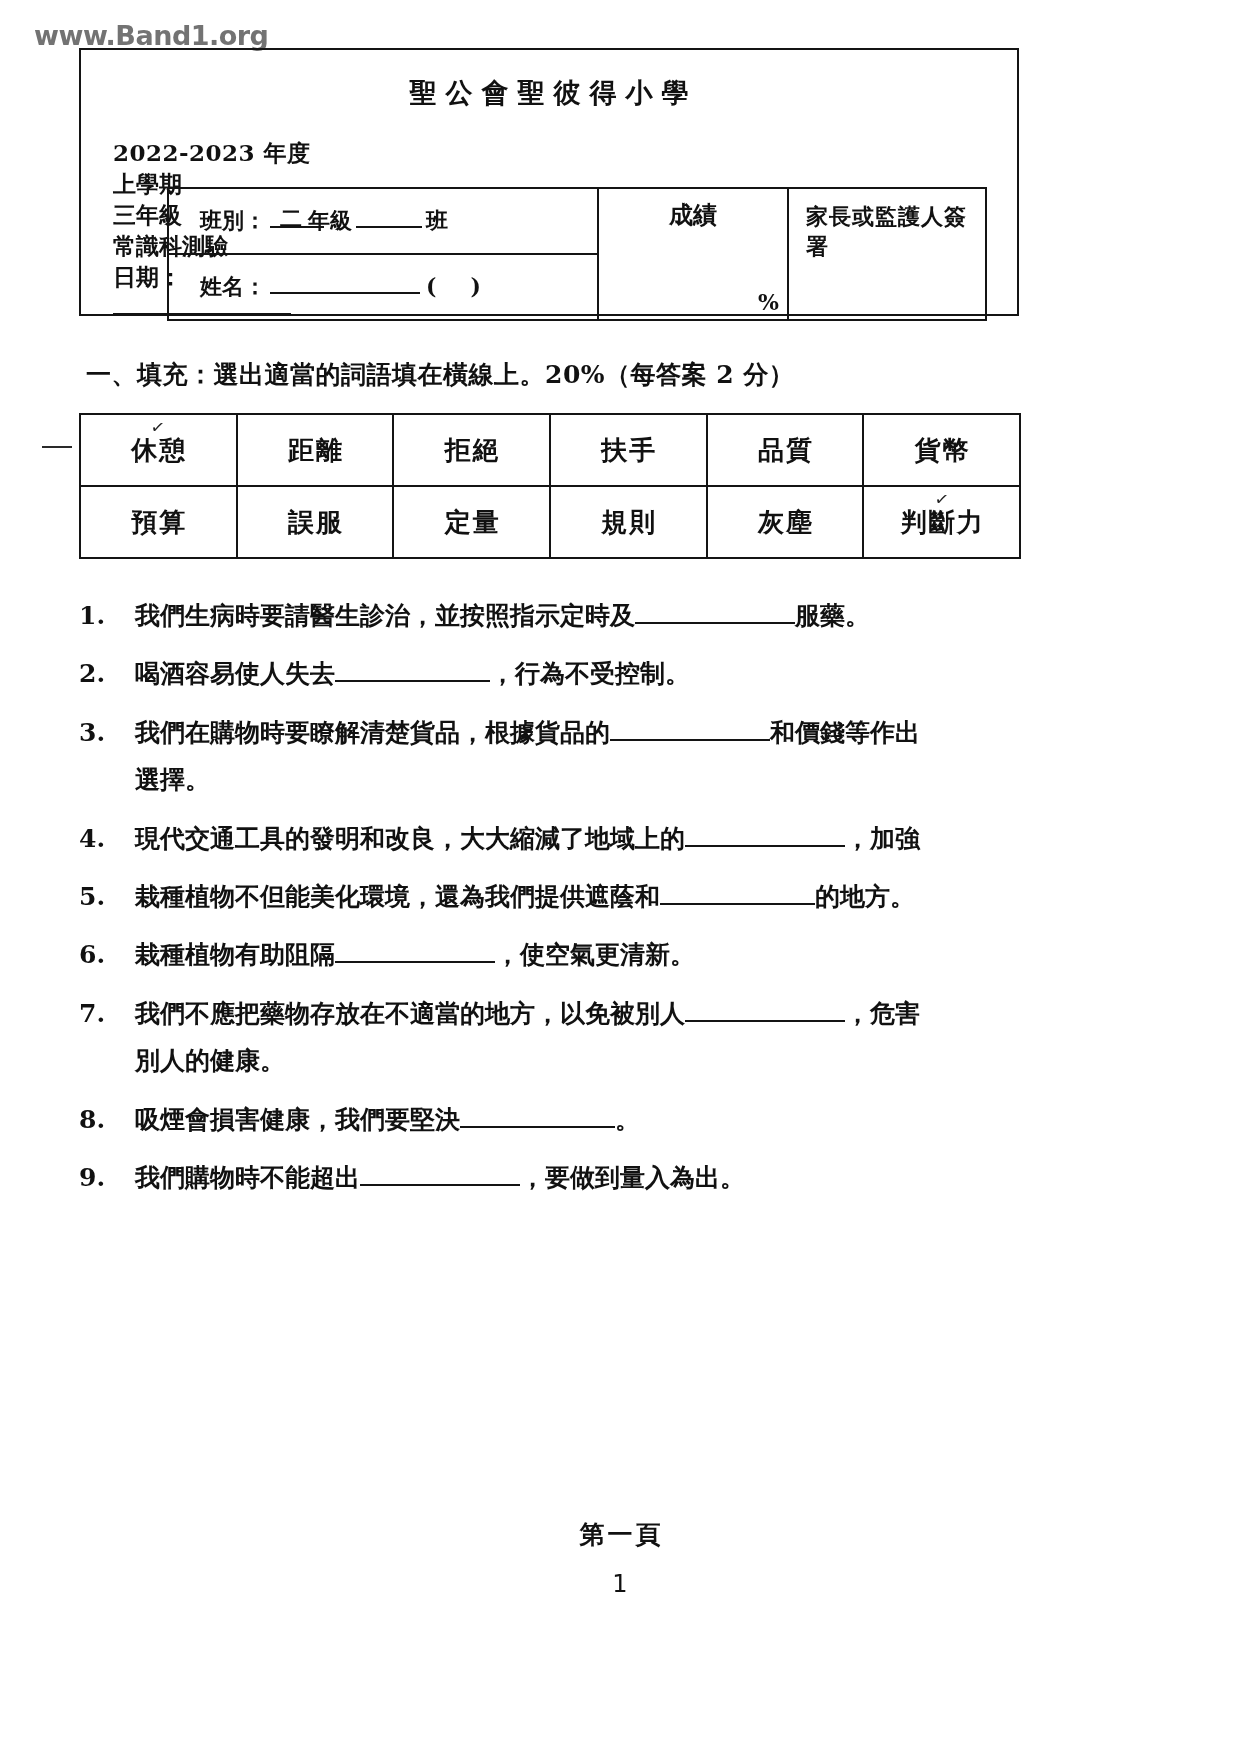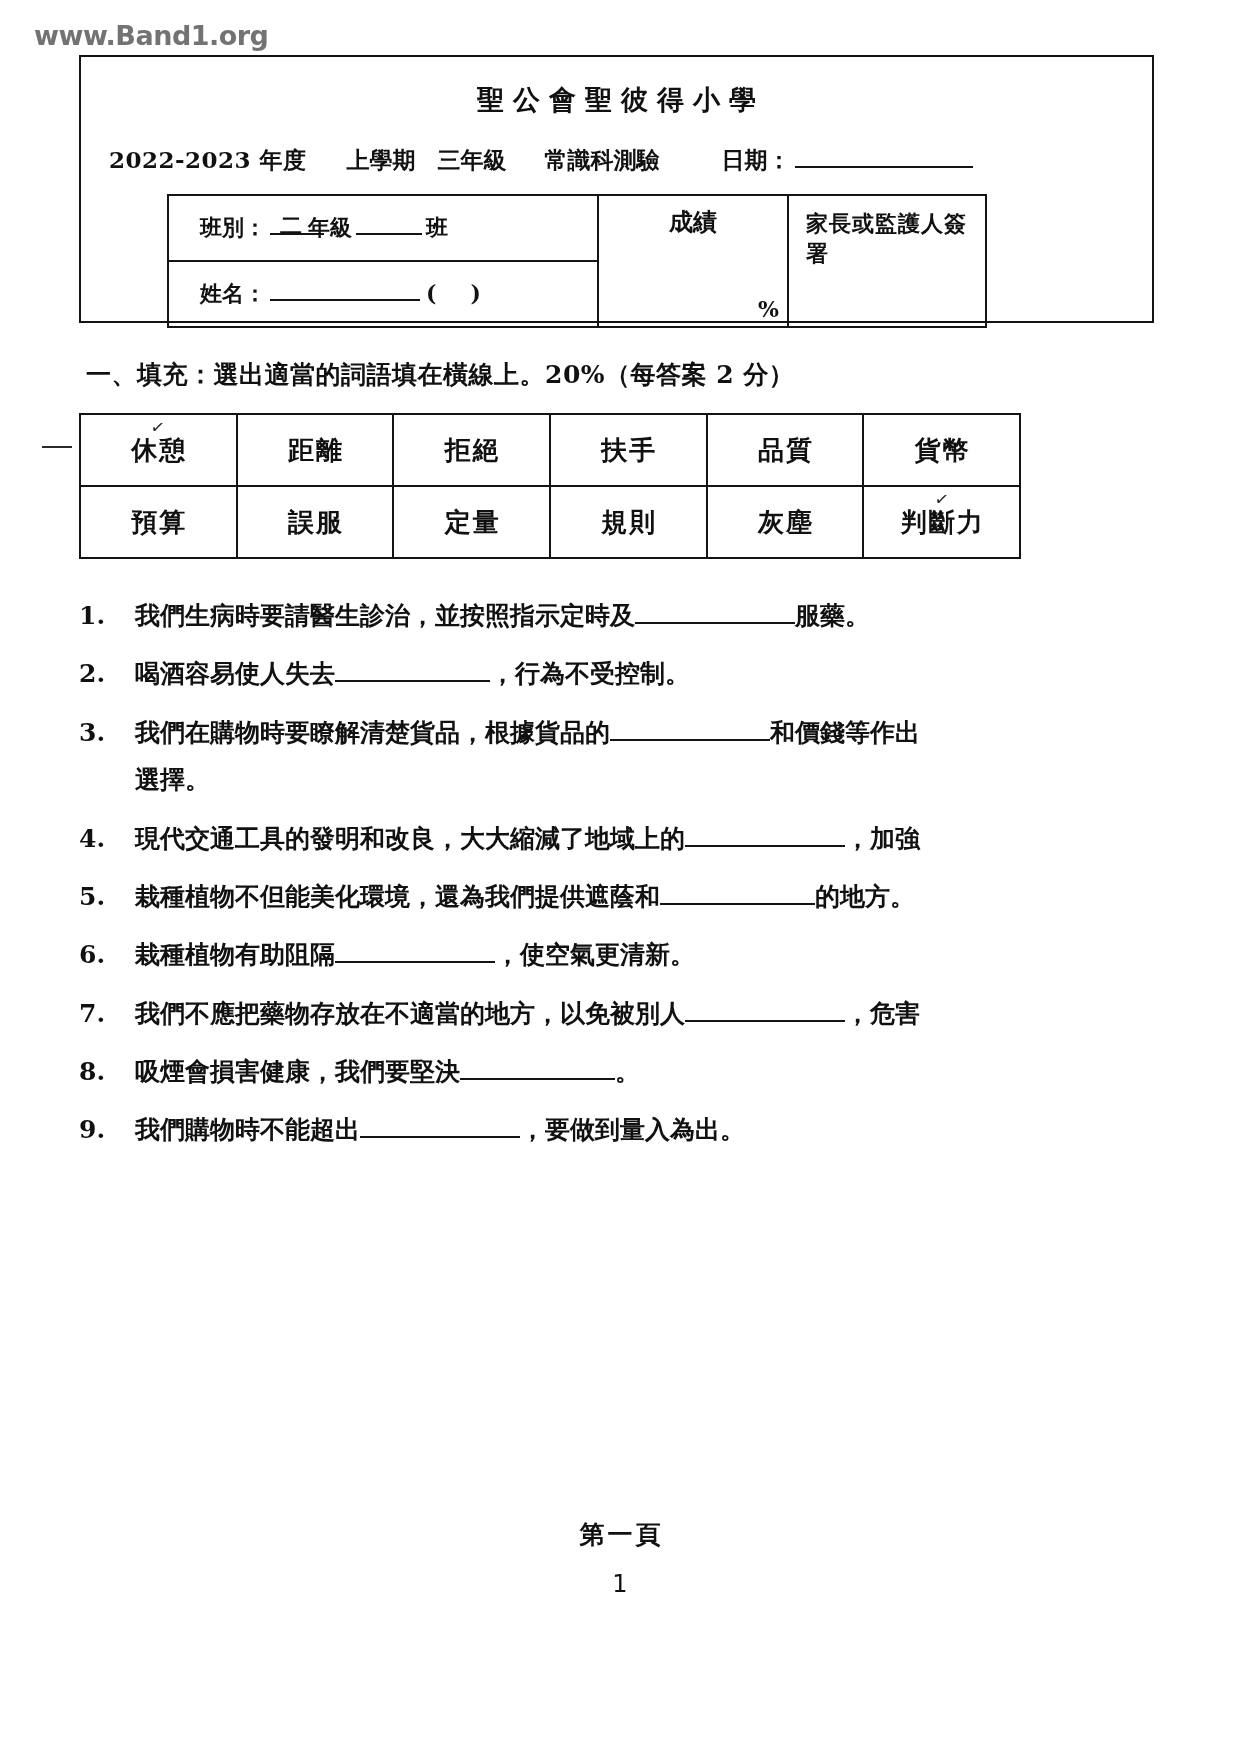--- a/index.html
+++ b/index.html
@@ -27,22 +27,22 @@
     font-weight: 700;
     letter-spacing: -0.5px;
     color: #737373;
     white-space: nowrap;
   }
 
   
   .header-box {
     position: absolute;
     left: 79px;
-    top: 55px;
-    width: 1075px;
+    top: 48px;
+    width: 940px;
     height: 268px;
     border: 2.2px solid #141414;
     box-sizing: border-box;
   }
   .school-name {
     position: absolute;
     left: 0;
     top: 25px;
     width: 100%;
     text-align: center;
@@ -54,20 +54,21 @@
   .exam-line {
     position: absolute;
     left: 28px;
     top: 88px;
     width: 900px;
     font-size: 23px;
     font-weight: 700;
     display: flex;
     align-items: baseline;
     white-space: nowrap;
+    flex-direction: column;
   }
   .exam-line .year      { letter-spacing: 0.5px; }
   .exam-line .gap-a     { display:inline-block; width: 40px; }
   .exam-line .gap-b     { display:inline-block; width: 22px; }
   .exam-line .gap-c     { display:inline-block; width: 38px; }
   .exam-line .gap-d     { display:inline-block; width: 62px; }
   .date-rule {
     display: inline-block;
     width: 178px;
     border-bottom: 2.4px solid #141414;
@@ -355,20 +356,21 @@
       <span class="q-text"><span>栽種植物不但能美化環境，還為我們提供遮蔭和</span><span class="fill fill-w2"></span><span>的地方。</span></span>
     </div>
     <div class="q-row">
       <span class="q-num">6.</span>
       <span class="q-text"><span>栽種植物有助阻隔</span><span class="fill fill-w3"></span><span>，使空氣更清新。</span></span>
     </div>
     <div class="q-row">
       <span class="q-num">7.</span>
       <span class="q-text"><span>我們不應把藥物存放在不適當的地方，以免被別人</span><span class="fill fill-w1"></span><span>，危害</span></span>
     </div>
+    <div class="q-cont">別人的健康。</div>
     <div class="q-row">
       <span class="q-num">8.</span>
       <span class="q-text"><span>吸煙會損害健康，我們要堅決</span><span class="fill fill-w2"></span><span>。</span></span>
     </div>
     <div class="q-row">
       <span class="q-num">9.</span>
       <span class="q-text"><span>我們購物時不能超出</span><span class="fill fill-w3"></span><span>，要做到量入為出。</span></span>
     </div>
   </div>
 

